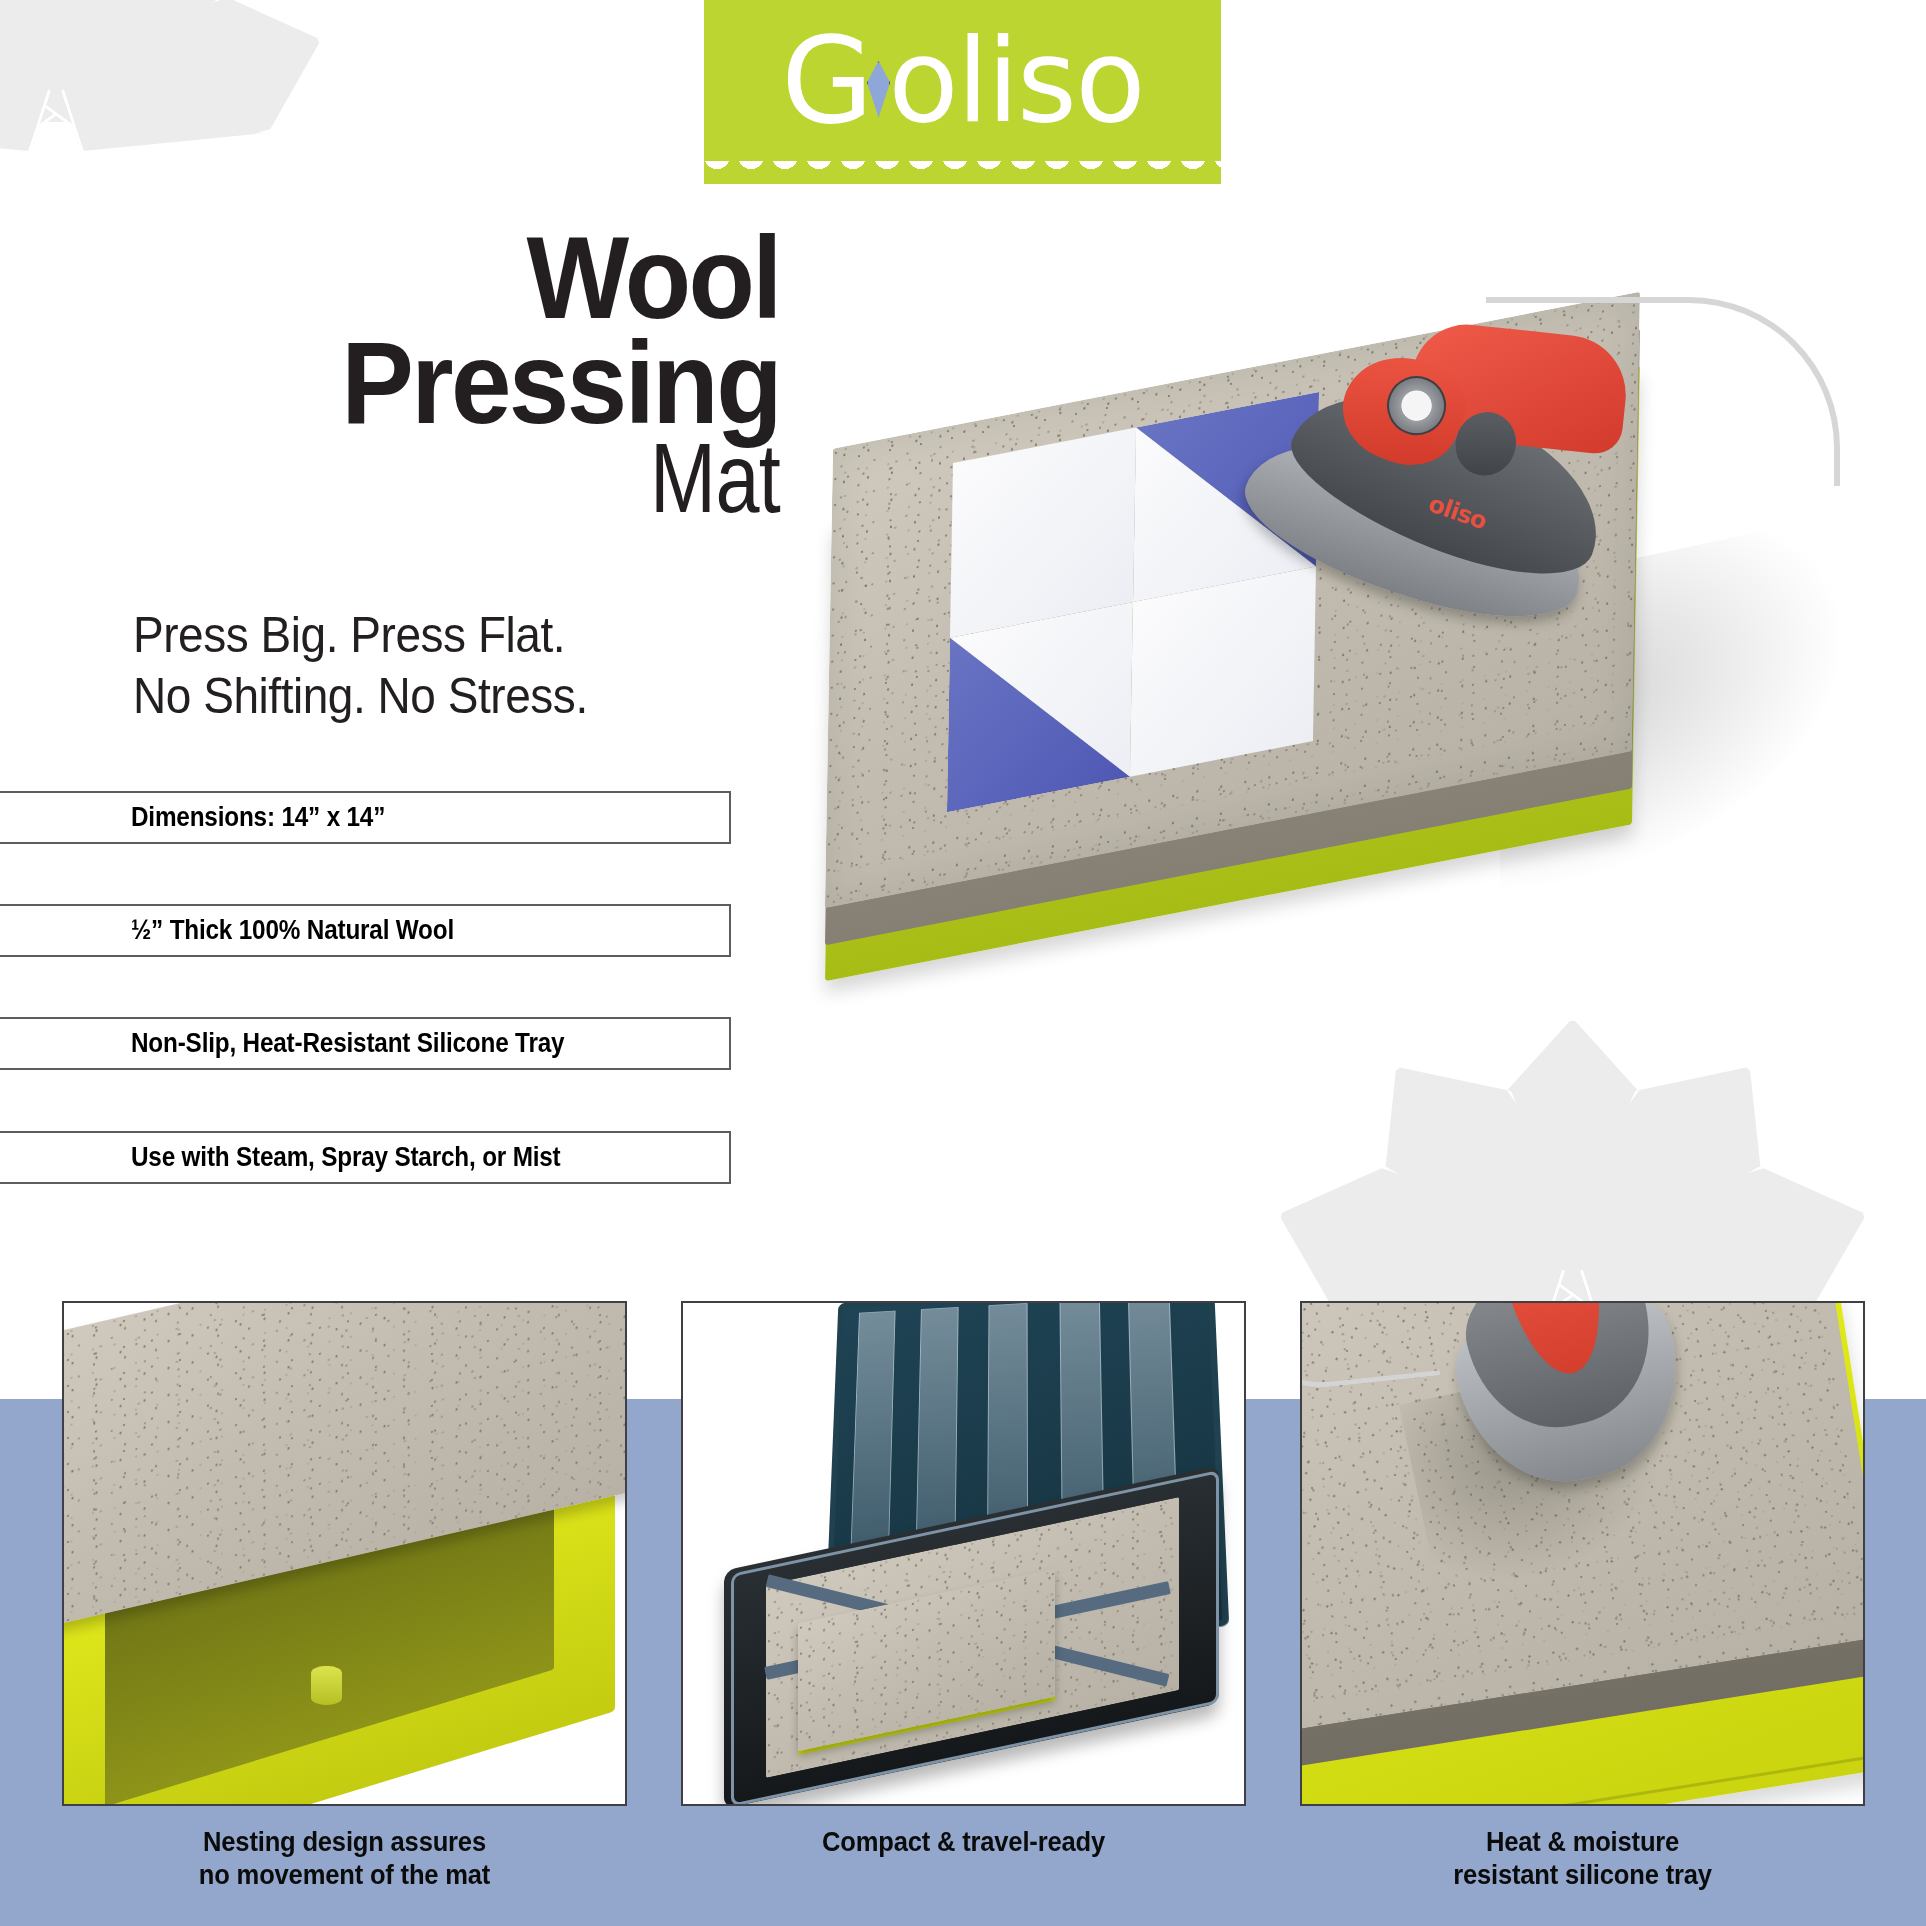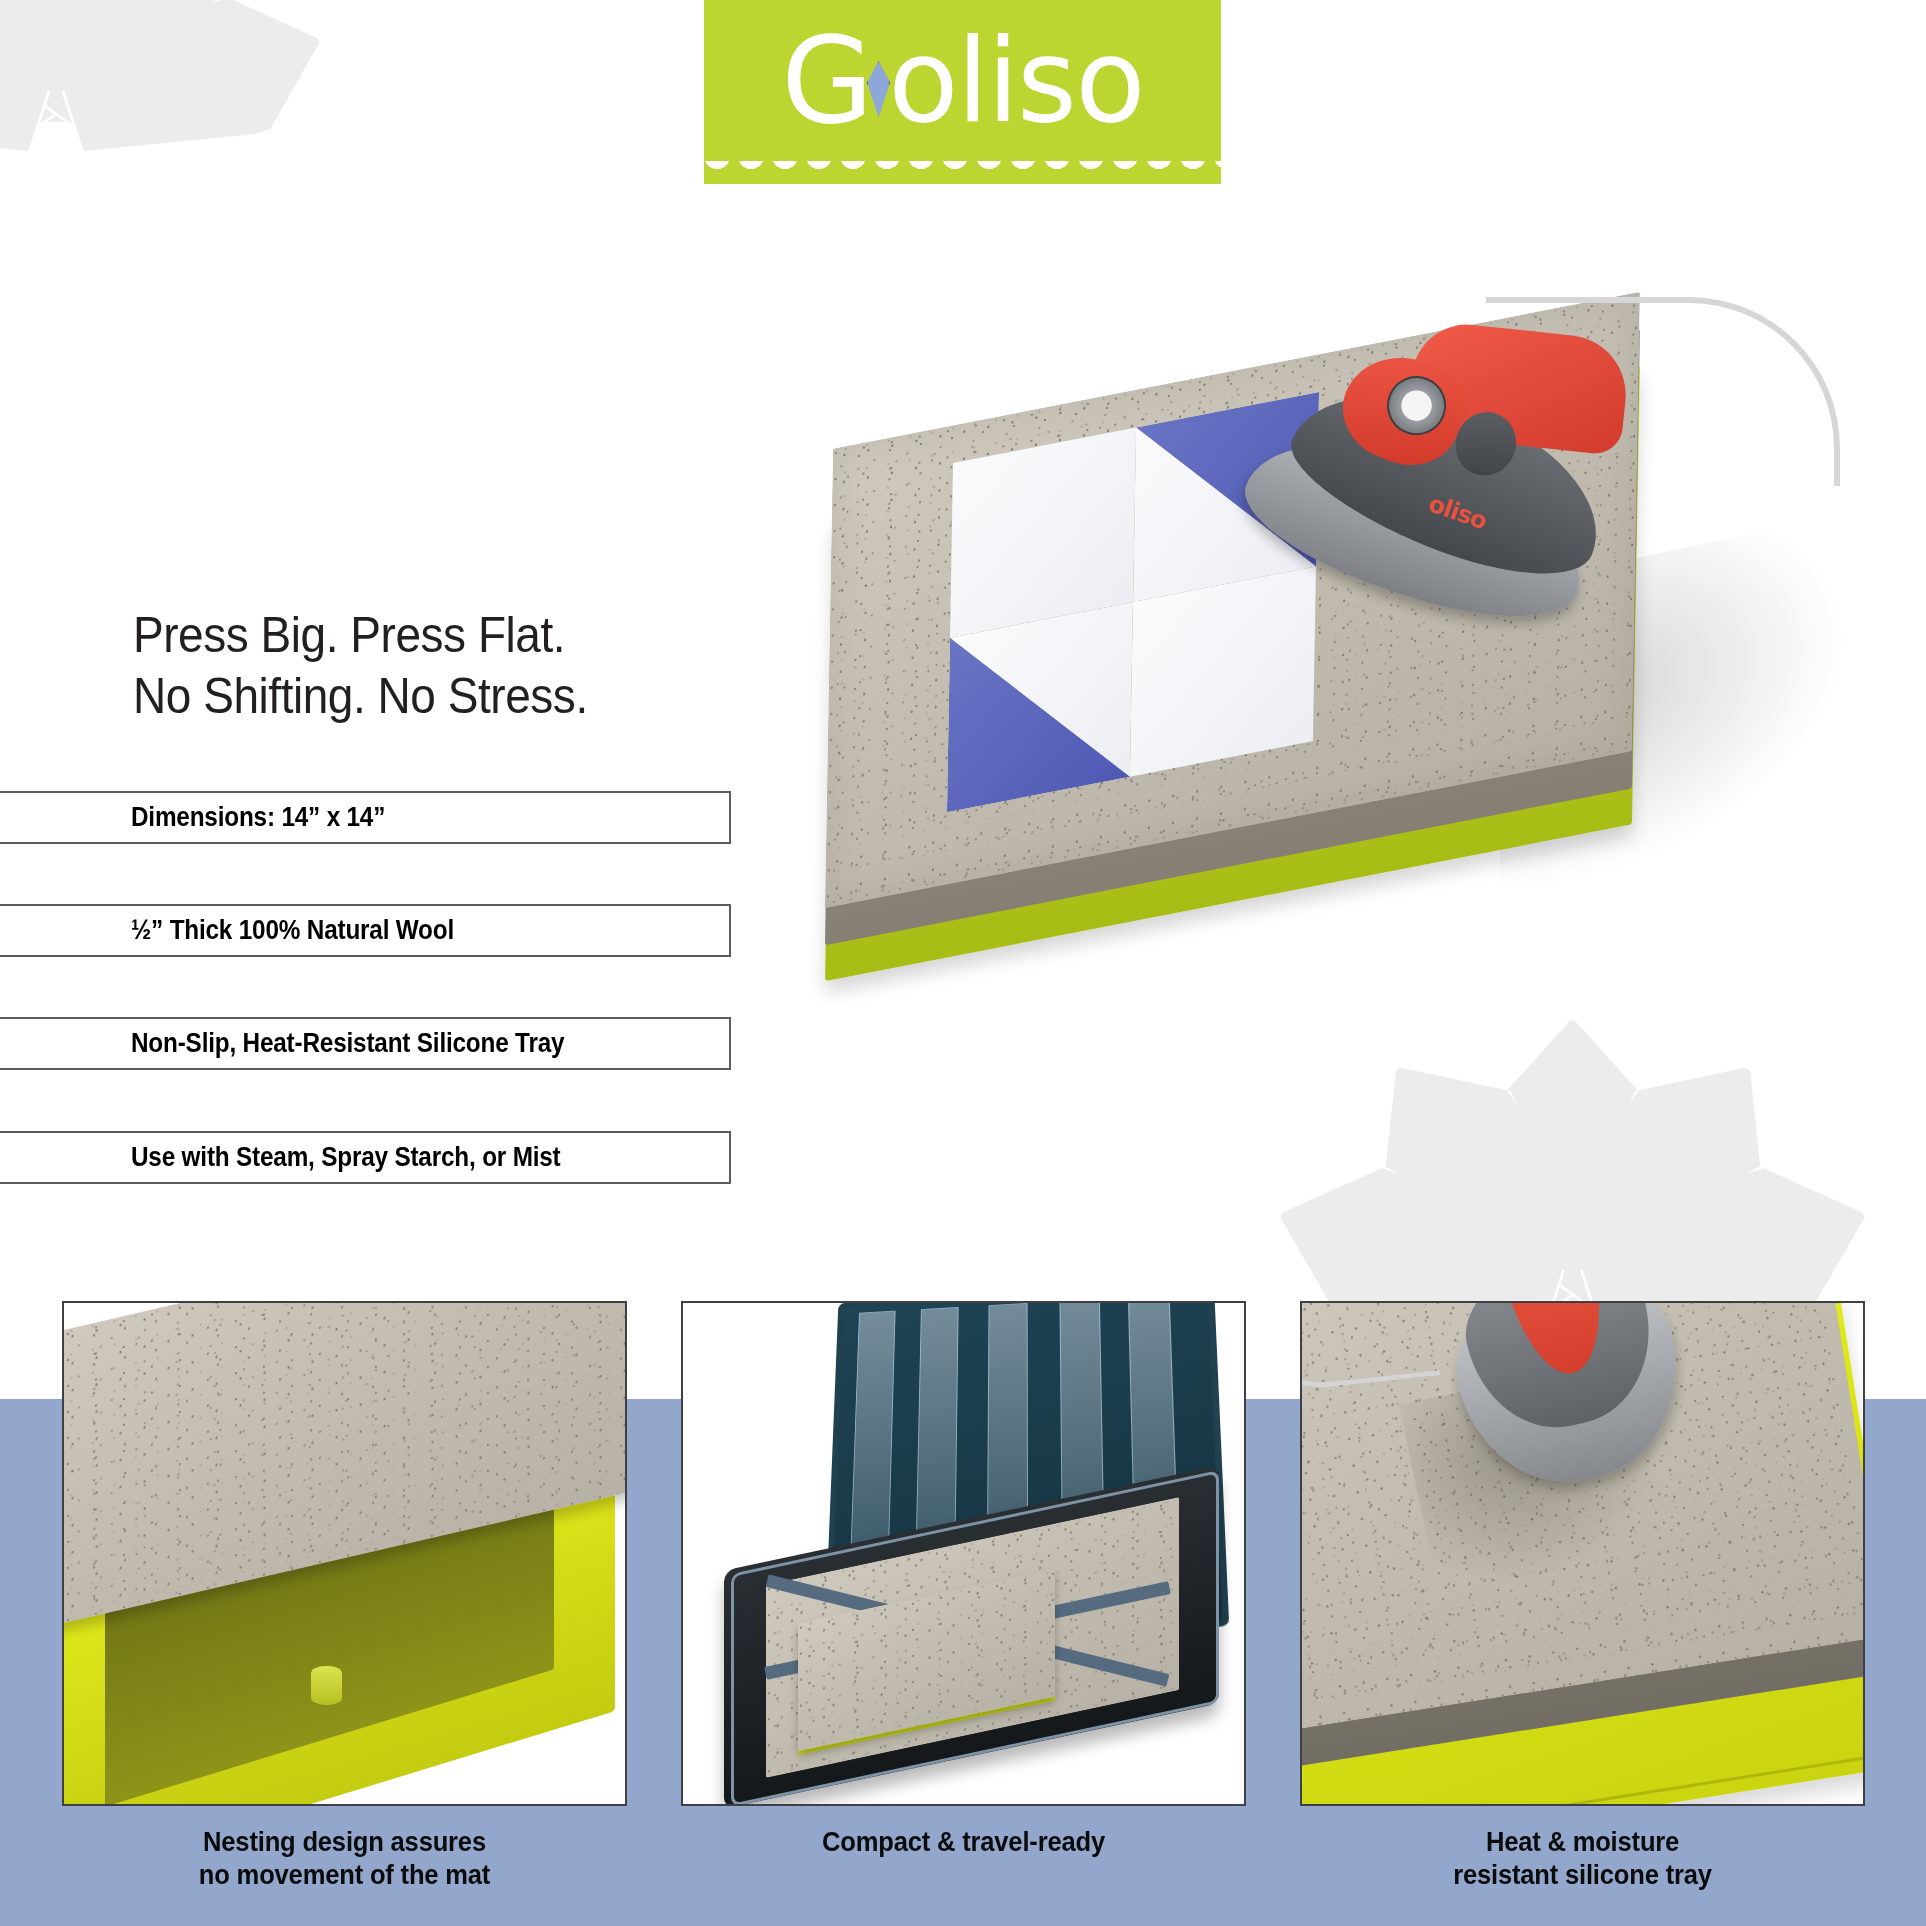--- a/index.html
+++ b/index.html
@@ -323,20 +323,25 @@
   <div id="band"></div>
 
   <div id="logo-banner"></div>
   <div id="logo-scallop"></div>
   <div id="logo-text">
     <span class="g">G</span>
     <span id="logo-diamond"></span>
     <span>oliso</span>
   </div>
 
+  <div id="headline">
+    <div class="hl-line">Wool</div>
+    <div class="hl-line">Pressing</div>
+    <div id="hl-mat">Mat</div>
+  </div>
 
   <div id="tagline">
     <div>Press Big. Press Flat.</div>
     <div>No Shifting. No Stress.</div>
   </div>
 
   <div class="feature-bar" style="top:791px;">
     <span class="feature-text">Dimensions: 14” x 14”</span>
   </div>
   <div class="feature-bar" style="top:904px;">

